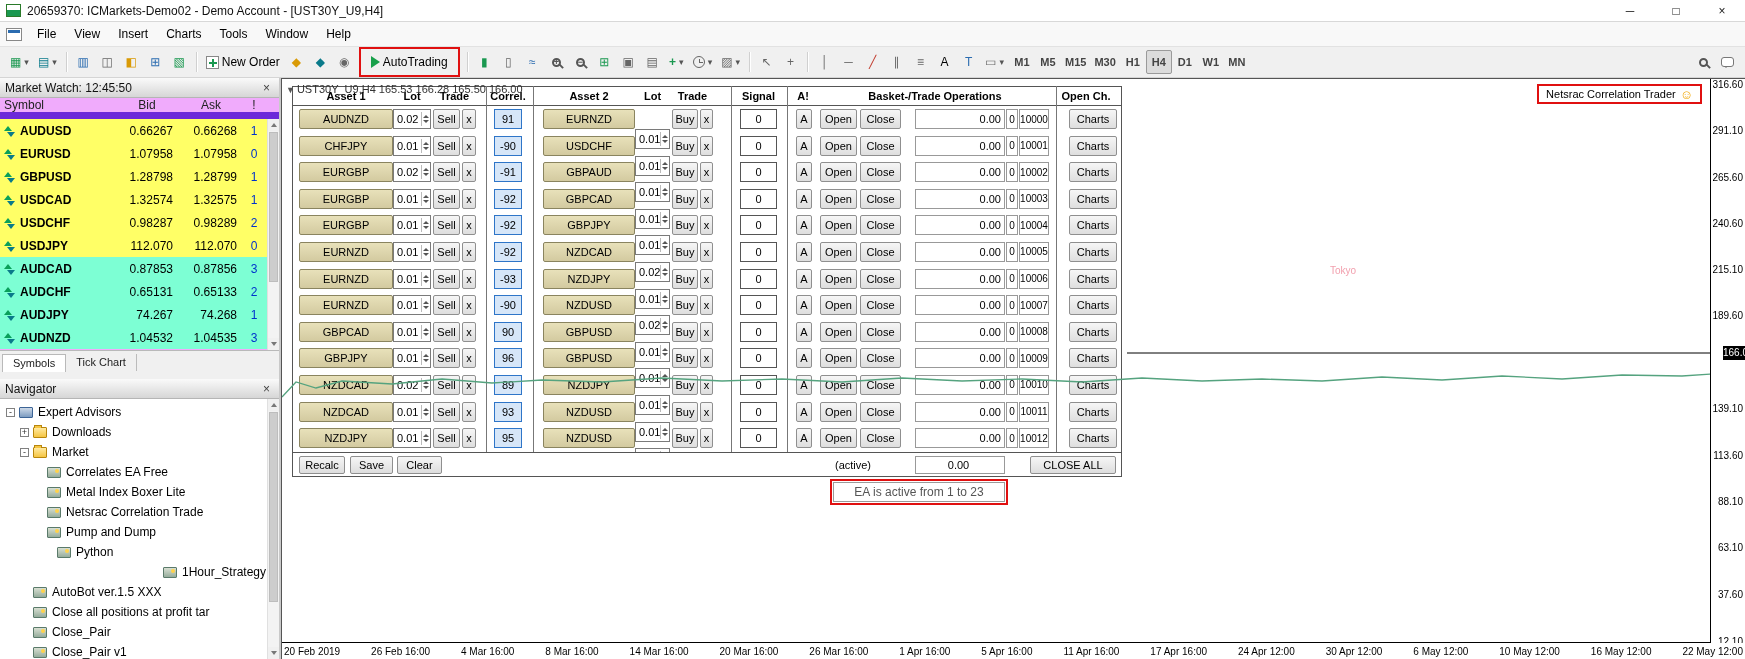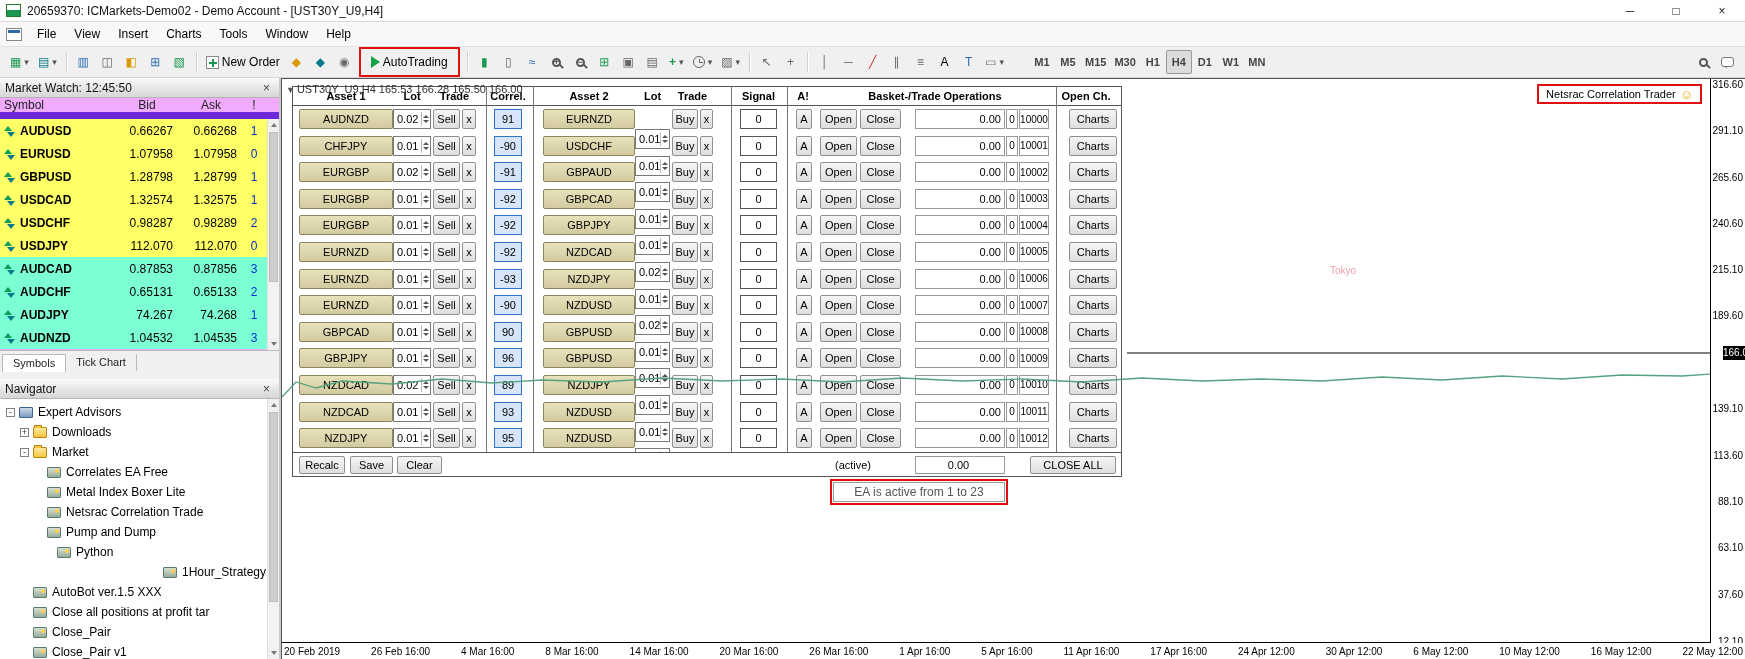--- a/index.html
+++ b/index.html
@@ -296,21 +296,21 @@
     <span class="tbtn">
         <span>A</span>
       </span>
     <span class="tbtn">
         <span class="g-blue">T</span>
       </span>
     <span class="tbtn">
         <span class="g-gray">▭</span>
         <span class="caret">▾</span>
       </span>
-    <span style="display:flex;margin-left:20px;">
+    <span style="display:flex;">
 
     <span class="tbtn tf-btn">M1</span>
         <span class="tbtn tf-btn">M5</span>
         <span class="tbtn tf-btn">M15</span>
         <span class="tbtn tf-btn">M30</span>
         <span class="tbtn tf-btn">H1</span>
         <span class="tbtn tf-btn active">H4</span>
         <span class="tbtn tf-btn">D1</span>
         <span class="tbtn tf-btn">W1</span>
         <span class="tbtn tf-btn">MN</span>

